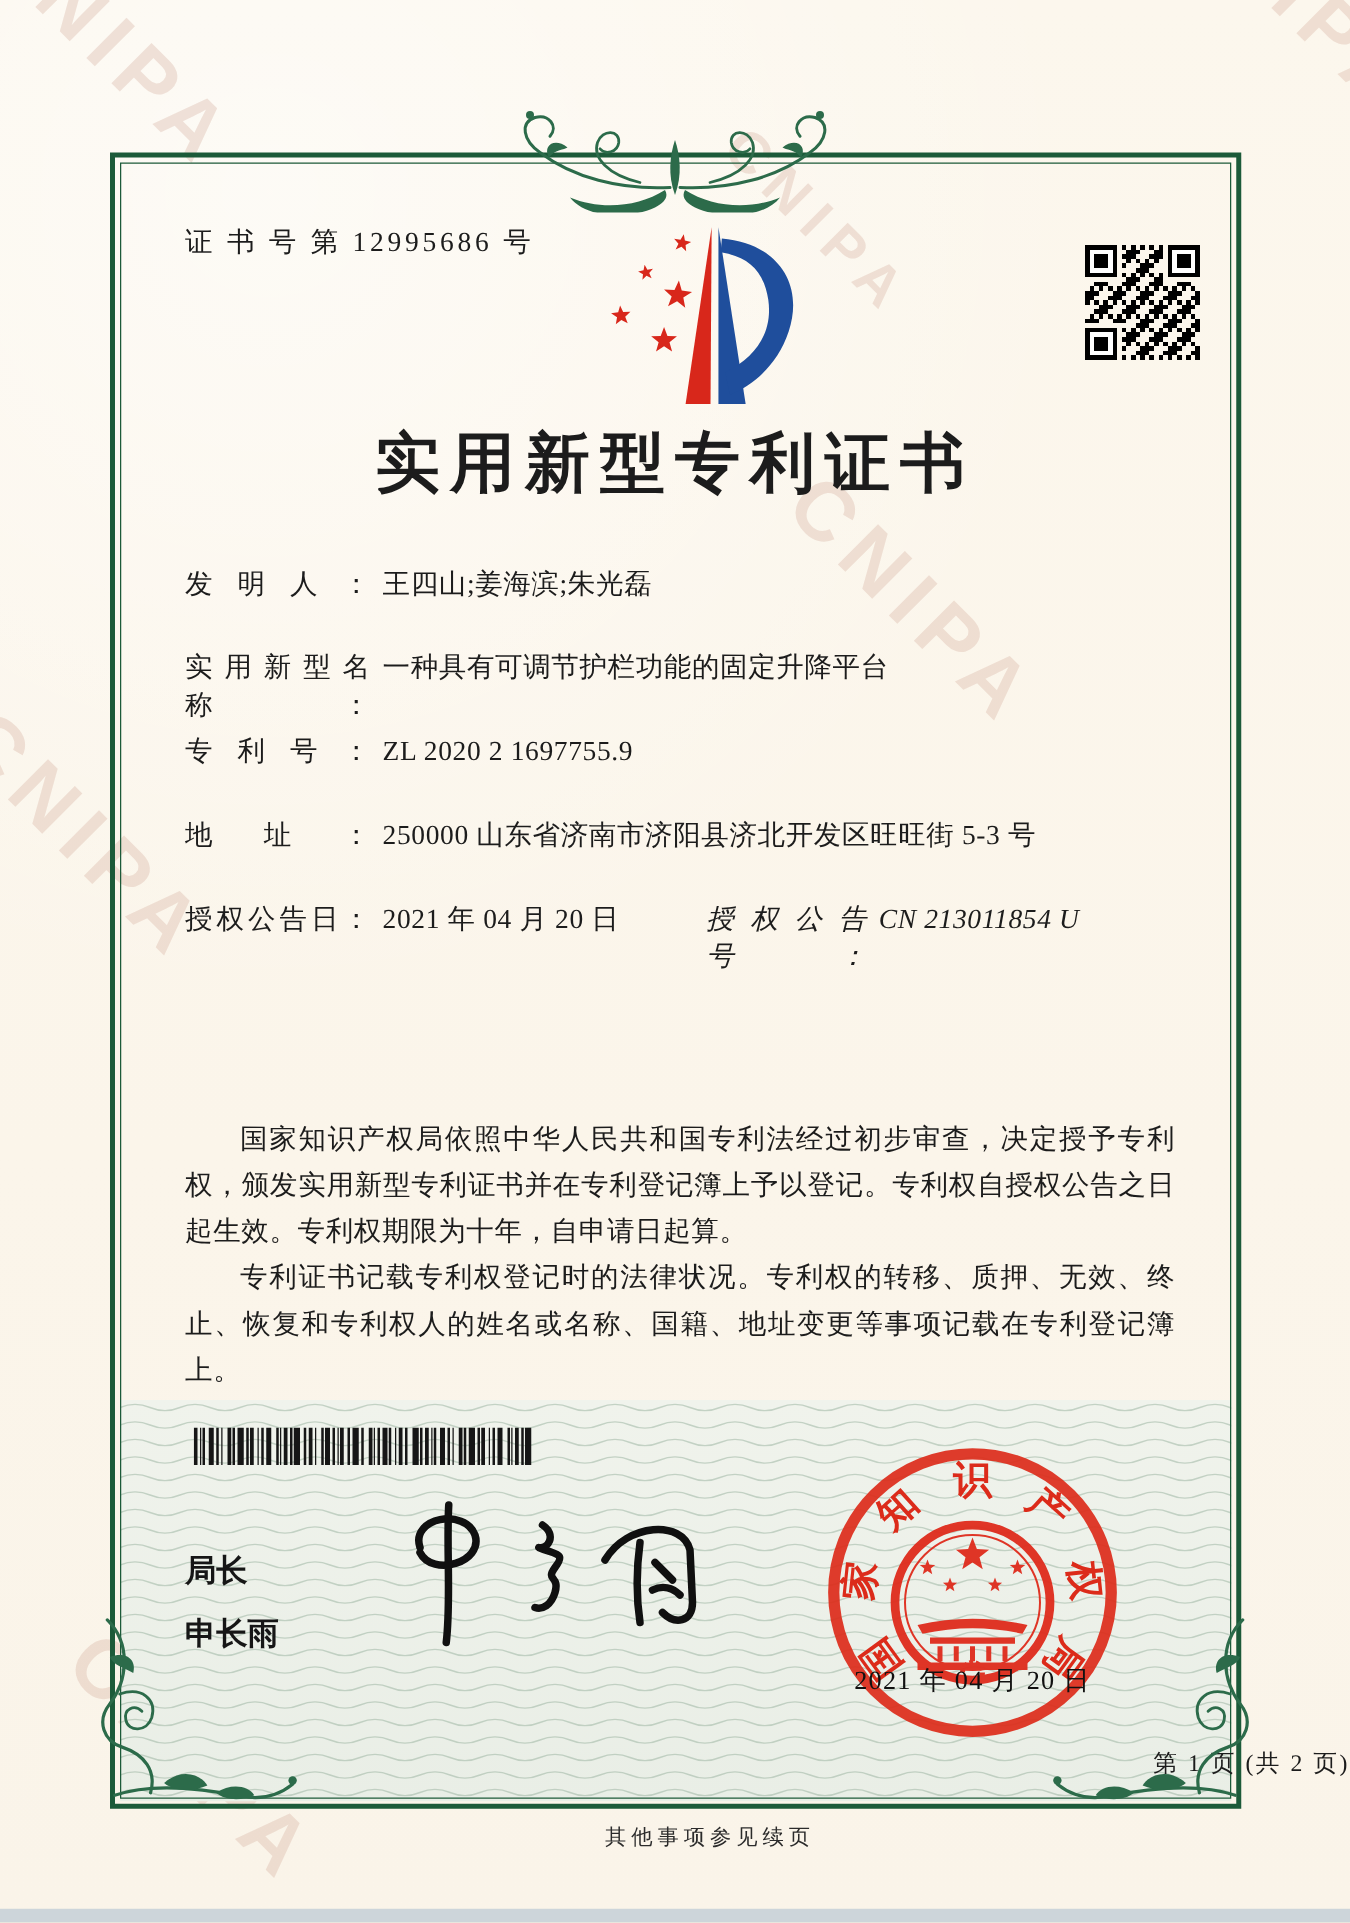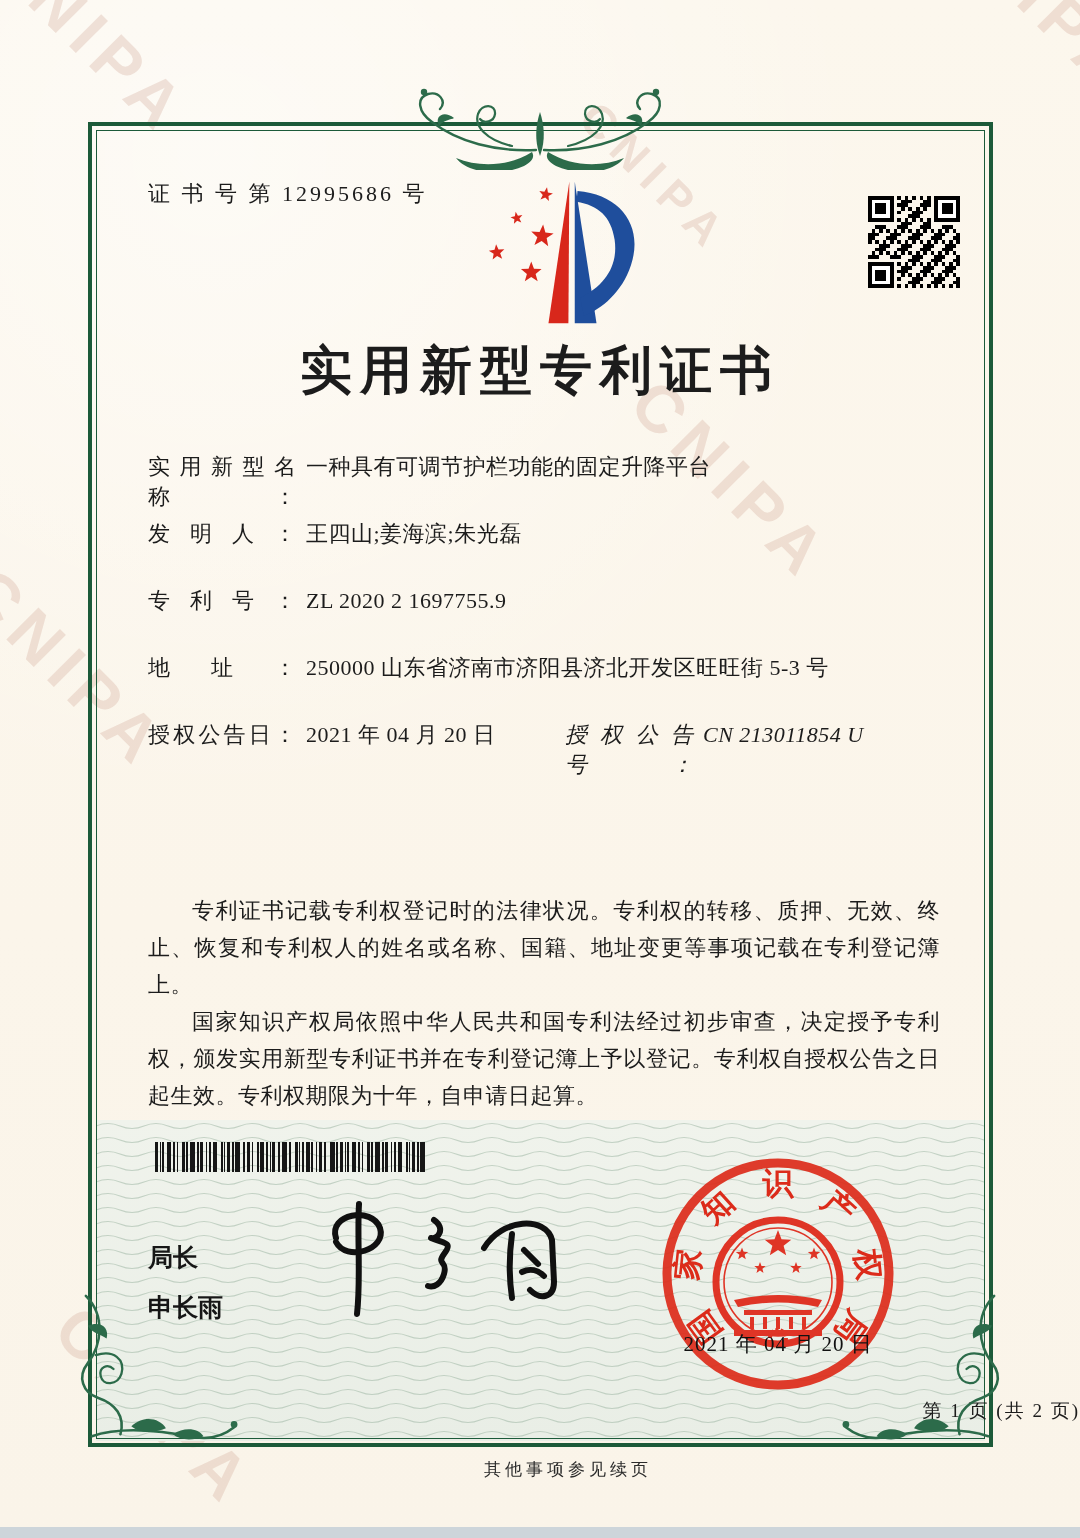--- a/index.html
+++ b/index.html
@@ -417,48 +417,48 @@
       <rect x="20" y="2" width="3" height="3" fill="#000"></rect>
       <rect x="0" y="18" width="7" height="7" fill="#000"></rect>
       <rect x="1" y="19" width="5" height="5" fill="#fff"></rect>
       <rect x="2" y="20" width="3" height="3" fill="#000"></rect>
     </svg>
 
   <div class="page-title">实用新型专利证书</div>
 
   <div class="fields">
     <div class="field-row">
+      <span class="field-label">发明人：</span>
+      <span class="field-value">王四山;姜海滨;朱光磊</span>
+    </div>
+    <div class="field-row">
       <span class="field-label">实用新型名称：</span>
       <span class="field-value">一种具有可调节护栏功能的固定升降平台</span>
-    </div>
-    <div class="field-row">
-      <span class="field-label">发明人：</span>
-      <span class="field-value">王四山;姜海滨;朱光磊</span>
     </div>
     <div class="field-row">
       <span class="field-label">专利号：</span>
       <span class="field-value">ZL 2020 2 1697755.9</span>
     </div>
     <div class="field-row">
       <span class="field-label">地址：</span>
       <span class="field-value">250000  山东省济南市济阳县济北开发区旺旺街 5-3 号</span>
     </div>
     <div class="field-row">
       <span class="field-label">授权公告日：</span>
       <span class="field-value">2021 年 04 月 20 日</span>
       <span class="grant-pair2">
         <span class="field-label">授权公告号：</span>
         <span class="field-value">CN 213011854 U</span>
       </span>
     </div>
   </div>
 
   <div class="body-text">
+    <p>国家知识产权局依照中华人民共和国专利法经过初步审查，决定授予专利权，颁发实用新型专利证书并在专利登记簿上予以登记。专利权自授权公告之日起生效。专利权期限为十年，自申请日起算。</p>
     <p>专利证书记载专利权登记时的法律状况。专利权的转移、质押、无效、终止、恢复和专利权人的姓名或名称、国籍、地址变更等事项记载在专利登记簿上。</p>
-    <p>国家知识产权局依照中华人民共和国专利法经过初步审查，决定授予专利权，颁发实用新型专利证书并在专利登记簿上予以登记。专利权自授权公告之日起生效。专利权期限为十年，自申请日起算。</p>
   </div>
 
   <svg id="barcode" viewBox="0 0 278 30" preserveAspectRatio="none">
       <rect x="0" y="0" width="3" height="30" fill="#161616"></rect>
       <rect x="5" y="0" width="1" height="30" fill="#161616"></rect>
       <rect x="7" y="0" width="2" height="30" fill="#161616"></rect>
       <rect x="12" y="0" width="4" height="30" fill="#161616"></rect>
       <rect x="18" y="0" width="2" height="30" fill="#161616"></rect>
       <rect x="22" y="0" width="1" height="30" fill="#161616"></rect>
       <rect x="27" y="0" width="3" height="30" fill="#161616"></rect>

